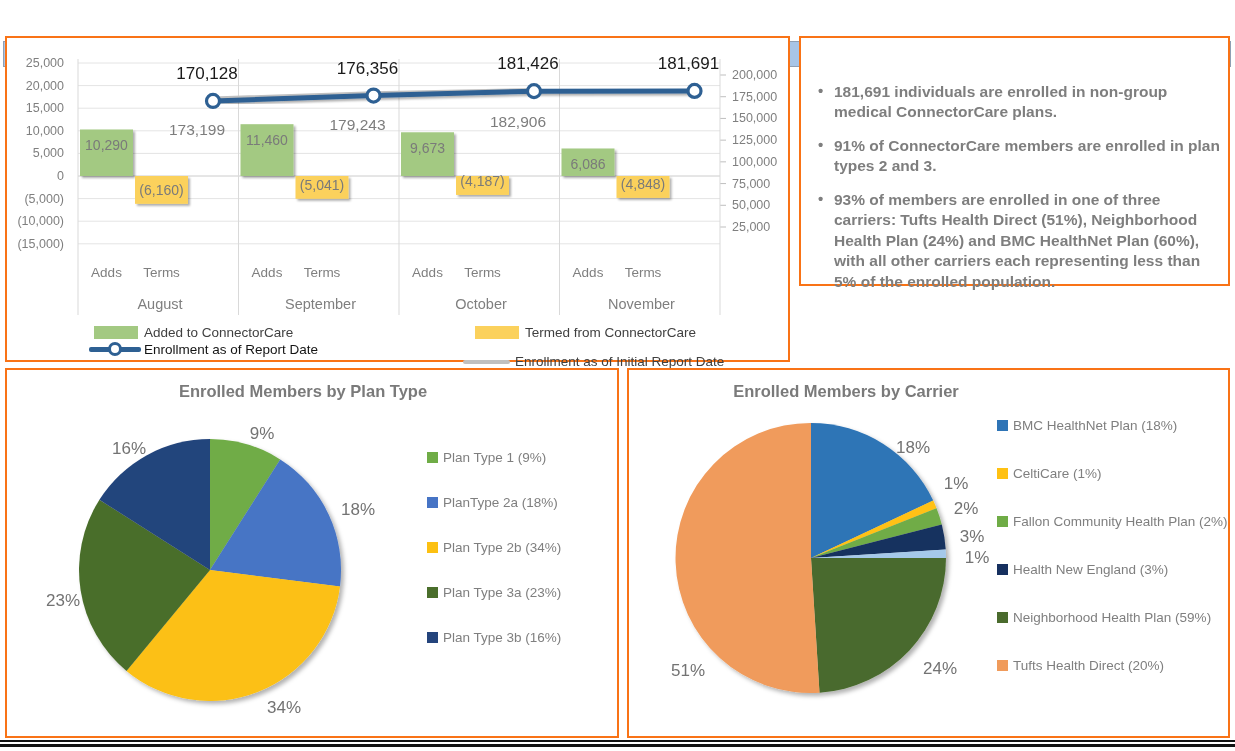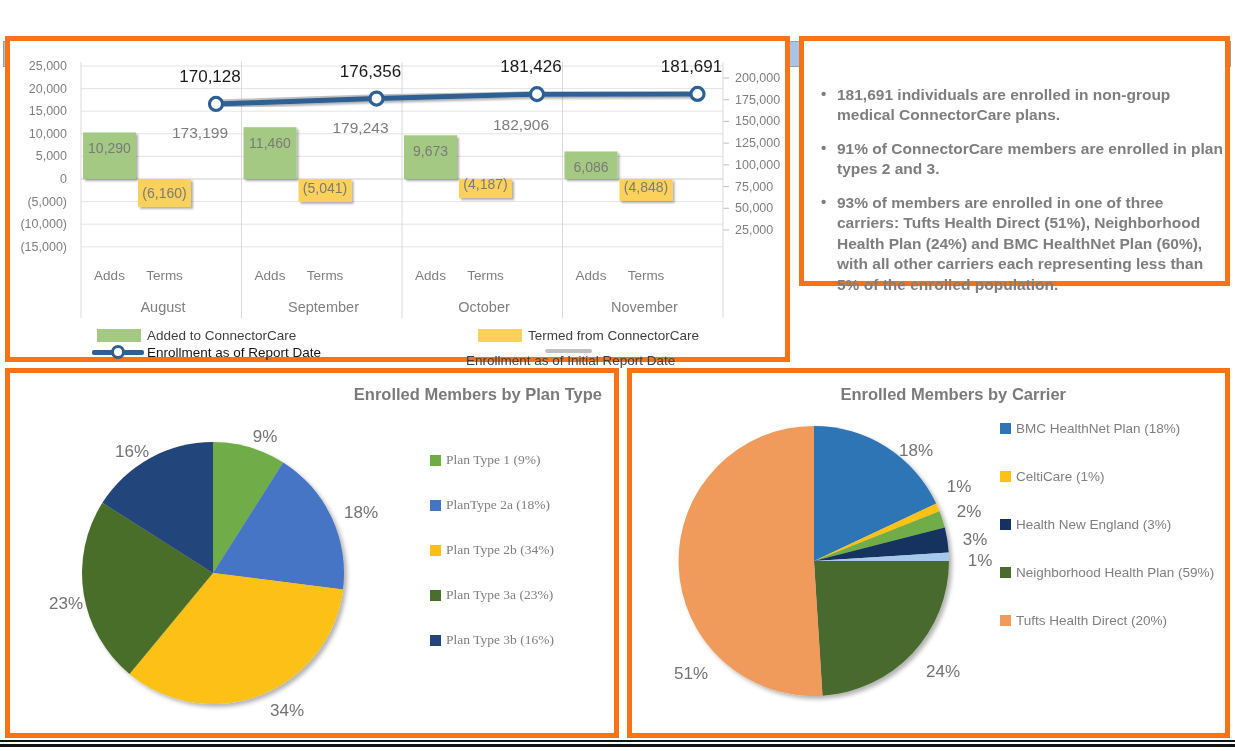--- a/index.html
+++ b/index.html
@@ -3,58 +3,58 @@
 <meta charset="utf-8">
 <style>
   html,body{margin:0;padding:0;background:#fff;}
   body{font-family:"Liberation Sans",sans-serif;}
   .page{position:relative;width:1235px;height:751px;background:#fff;overflow:hidden;}
 
   .titlebar{position:absolute;left:3px;top:5px;width:1228px;height:26px;background:#A8C5E7;
             border:1px solid #8F9FB3;box-sizing:border-box;display:flex;align-items:center;margin-top:36px;}
   .titlebar .tb-text{color:#fff;font-weight:bold;font-size:16px;padding-left:7px;letter-spacing:.1px;}
 
-  .panel{position:absolute;background:#fff;border:5px solid #f97316;box-sizing:border-box;}
+  .panel{position:absolute;background:#fff;border:2px solid #f97316;box-sizing:border-box;}
   #combo-panel{left:5px;top:36px;width:785px;height:326px;}
   #bullets-panel{left:799px;top:36px;width:431px;height:250px;}
   #pie1-panel{left:5px;top:368px;width:614px;height:370px;}
   #pie2-panel{left:627px;top:368px;width:603px;height:370px;}
 
   svg{font-family:"Liberation Sans",sans-serif;}
   #combo-svg{position:absolute;left:0;top:0;}
   #pie1-svg,#pie2-svg{position:absolute;left:0;top:0;}
 
   
   .combo-legend-item{position:absolute;display:flex;align-items:center;height:15px;}
   #cl1{left:87px;top:287px;} #cl2{left:456px;top:287px;margin-left:12px;}
-  #cl3{left:82px;top:304px;} #cl4{left:456px;top:308px;flex-direction:column;}
+  #cl3{left:82px;top:304px;} #cl4{left:456px;top:316px;}
   .cl-sw{width:44px;height:13px;margin-right:6px;flex:none;}
   .cl-line{position:relative;height:5px;border-radius:2px;flex:none;}
   .cl-line.blue{width:52px;background:#2E6093;margin-right:3px;}
   .cl-line.blue::after{content:"";position:absolute;left:19px;top:-5px;width:8px;height:8px;
        border:3px solid #2E6093;border-radius:50%;background:#fff;}
   .cl-line.gray{width:47px;height:4px;background:#C0C0C0;margin-right:5px;}
   .cl-lbl{font-size:13.5px;color:#404040;white-space:nowrap;}
   .cl-lbl.dark{color:#141414;}
 
   
   .bullet-list{position:absolute;left:16px;top:44px;width:405px;margin:0;padding:0;list-style:none;}
   .bullet-list li{position:relative;padding-left:17px;margin-bottom:13px;font-size:15.5px;
       font-weight:bold;color:#7E7E7E;line-height:1.32;}
   .bullet-list li::before{content:"\2022";position:absolute;left:1px;top:-1px;font-size:15px;}
 
   
-  .pie-title{position:absolute;top:12px;font-size:16.5px;font-weight:bold;color:#7A7A7A;text-align:right;}
+  .pie-title{position:absolute;top:12px;font-size:16.5px;font-weight:bold;color:#7A7A7A;text-align:center;}
   #pie1-title{left:0;width:592px;}
   #pie2-title{left:0;width:434px;}
   .pie-legend{position:absolute;}
   #pie1-legend{left:420px;top:77px;}
   #pie2-legend{left:368px;top:45px;}
   .pleg-item{display:flex;align-items:center;height:20px;}
-  #pie1-legend .pleg-item{margin-bottom:25px;font-family:Liberation Serif, serif;}
+  #pie1-legend .pleg-item{margin-bottom:25px;}
   #pie2-legend .pleg-item{margin-bottom:28px;}
   .pleg-sw{width:11px;height:11px;margin-right:5px;flex:none;}
   .pleg-lbl{font-size:13.5px;color:#7F7F7F;white-space:nowrap;}
 
   .bottom-rule{position:absolute;left:0;top:740px;width:1235px;height:8px;border-top:2px solid #121212;}
   .bottom-rule::after{content:"";display:block;margin-top:2px;height:3px;background:#121212;}
 </style>
 </head>
 <body>
 
@@ -251,20 +251,24 @@
     <div class="pie-legend" id="pie2-legend">
         <div class="pleg-item">
           <span class="pleg-sw" style="background: rgb(46, 116, 182);"></span>
           <span class="pleg-lbl">BMC HealthNet Plan (18%)</span>
         </div>
         <div class="pleg-item">
           <span class="pleg-sw" style="background: rgb(255, 193, 18);"></span>
           <span class="pleg-lbl">CeltiCare (1%)</span>
         </div>
         <div class="pleg-item">
+          <span class="pleg-sw" style="background: rgb(111, 172, 70);"></span>
+          <span class="pleg-lbl">Fallon Community Health Plan (2%)</span>
+        </div>
+        <div class="pleg-item">
           <span class="pleg-sw" style="background: rgb(22, 48, 95);"></span>
           <span class="pleg-lbl">Health New England (3%)</span>
         </div>
         <div class="pleg-item">
           <span class="pleg-sw" style="background: rgb(74, 107, 45);"></span>
           <span class="pleg-lbl">Neighborhood Health Plan (59%)</span>
         </div>
         <div class="pleg-item">
           <span class="pleg-sw" style="background: rgb(240, 155, 91);"></span>
           <span class="pleg-lbl">Tufts Health Direct (20%)</span>

